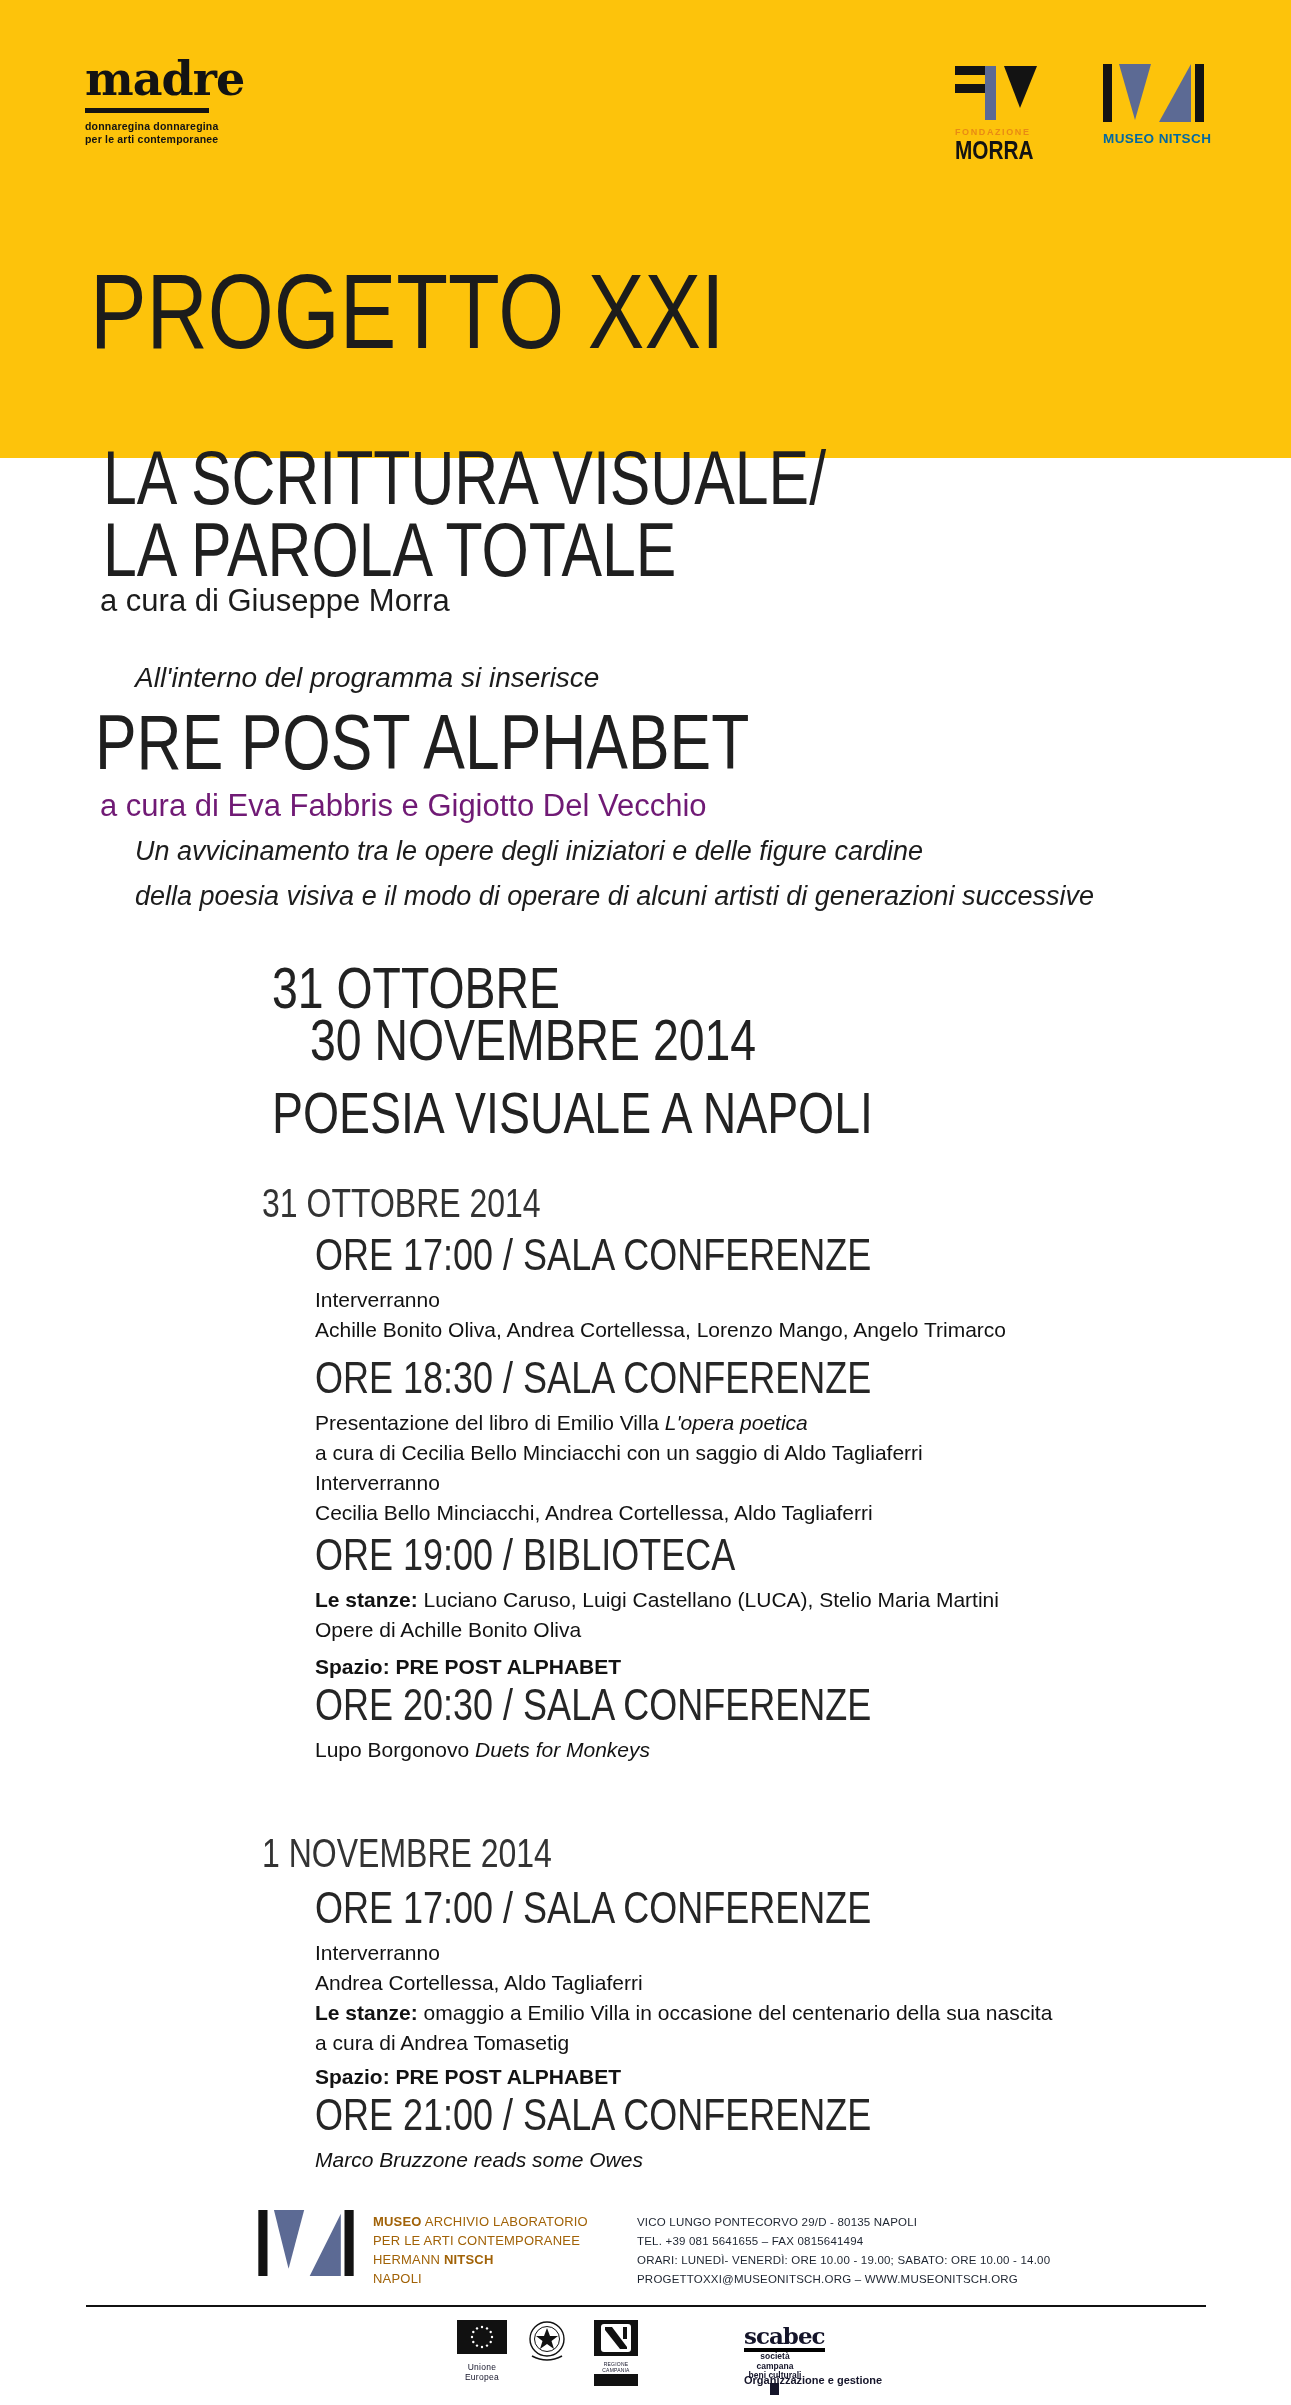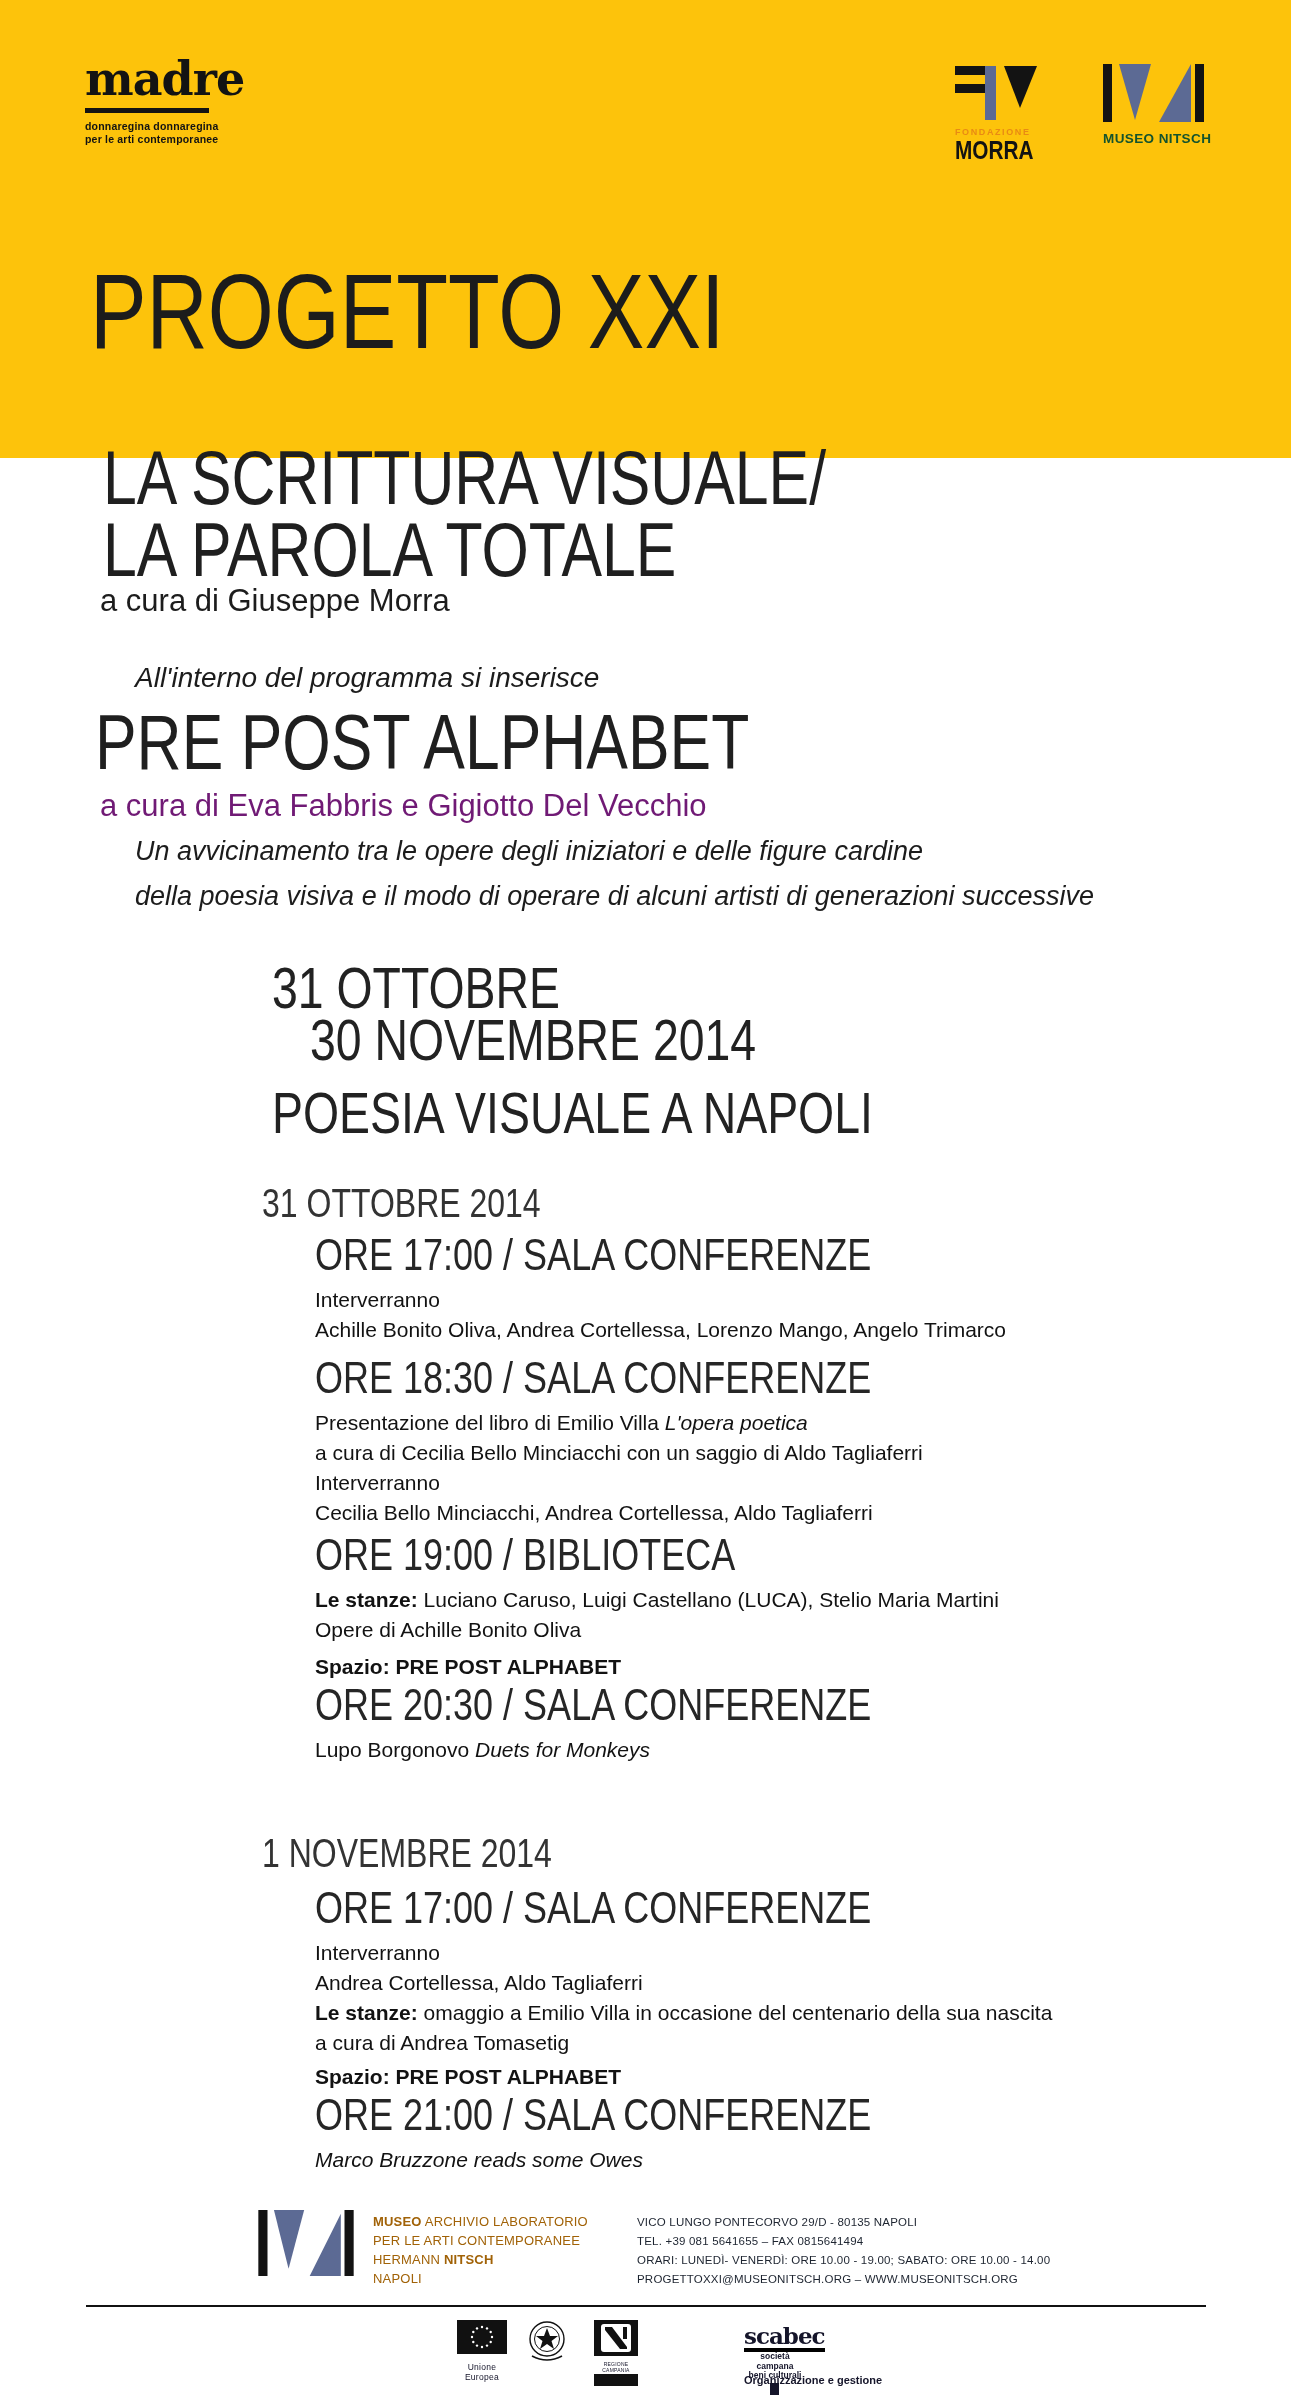--- a/index.html
+++ b/index.html
@@ -11,21 +11,21 @@
   
   .band{position:absolute;left:0;top:0;width:1291px;height:458px;background:#fdc30b;padding-left:31px;}
   .madre{position:absolute;left:85px;top:56px;}
   .madre-name{font-family:"DejaVu Serif",serif;font-weight:bold;font-size:46px;line-height:1;letter-spacing:-1px;color:#131313;}
   .madre-rule{width:124px;height:5px;background:#131313;margin-top:6px;margin-bottom:7px;}
   .madre-sub{font-size:10.5px;font-weight:bold;line-height:12.5px;letter-spacing:.2px;color:#131313;}
   .morra-logo{position:absolute;left:955px;top:64px;width:110px;}
   .morra-fondazione{font-size:9px;font-weight:bold;letter-spacing:1.6px;color:#e98a14;margin-top:1px;}
   .morra-name{font-size:26px;font-weight:bold;line-height:1;letter-spacing:0;color:#131313;display:inline-block;transform:scaleX(.8);transform-origin:0 0;}
   .nitsch-logo{position:absolute;left:1103px;top:64px;width:110px;}
-  .nitsch-label{font-size:13.5px;font-weight:bold;letter-spacing:.4px;color:#14532d;margin-top:3px;white-space:nowrap;}
+  .nitsch-label{font-size:13.5px;font-weight:bold;letter-spacing:.4px;color:#0369a1;margin-top:3px;white-space:nowrap;}
   .progetto{position:absolute;left:90px;top:258px;font-size:106px;line-height:1;color:#1c1c1c;font-weight:100;}
   
   .cond{display:inline-block;transform:scaleX(.8);transform-origin:0 0;white-space:nowrap;}
   
   .h-thin{position:absolute;font-weight:100;color:#1f1f1f;line-height:1;}
   .t1,.t2{font-size:76px;}
   .t1{left:103px;top:440px;} .t2{left:103px;top:512px;}
   .curator{position:absolute;left:100px;top:583px;font-size:31px;color:#1c1c1c;}
   .insert{position:absolute;left:135px;top:662px;font-size:28px;font-style:italic;color:#1c1c1c;}
   .subtitle{left:95px;top:703px;font-size:78px;}

